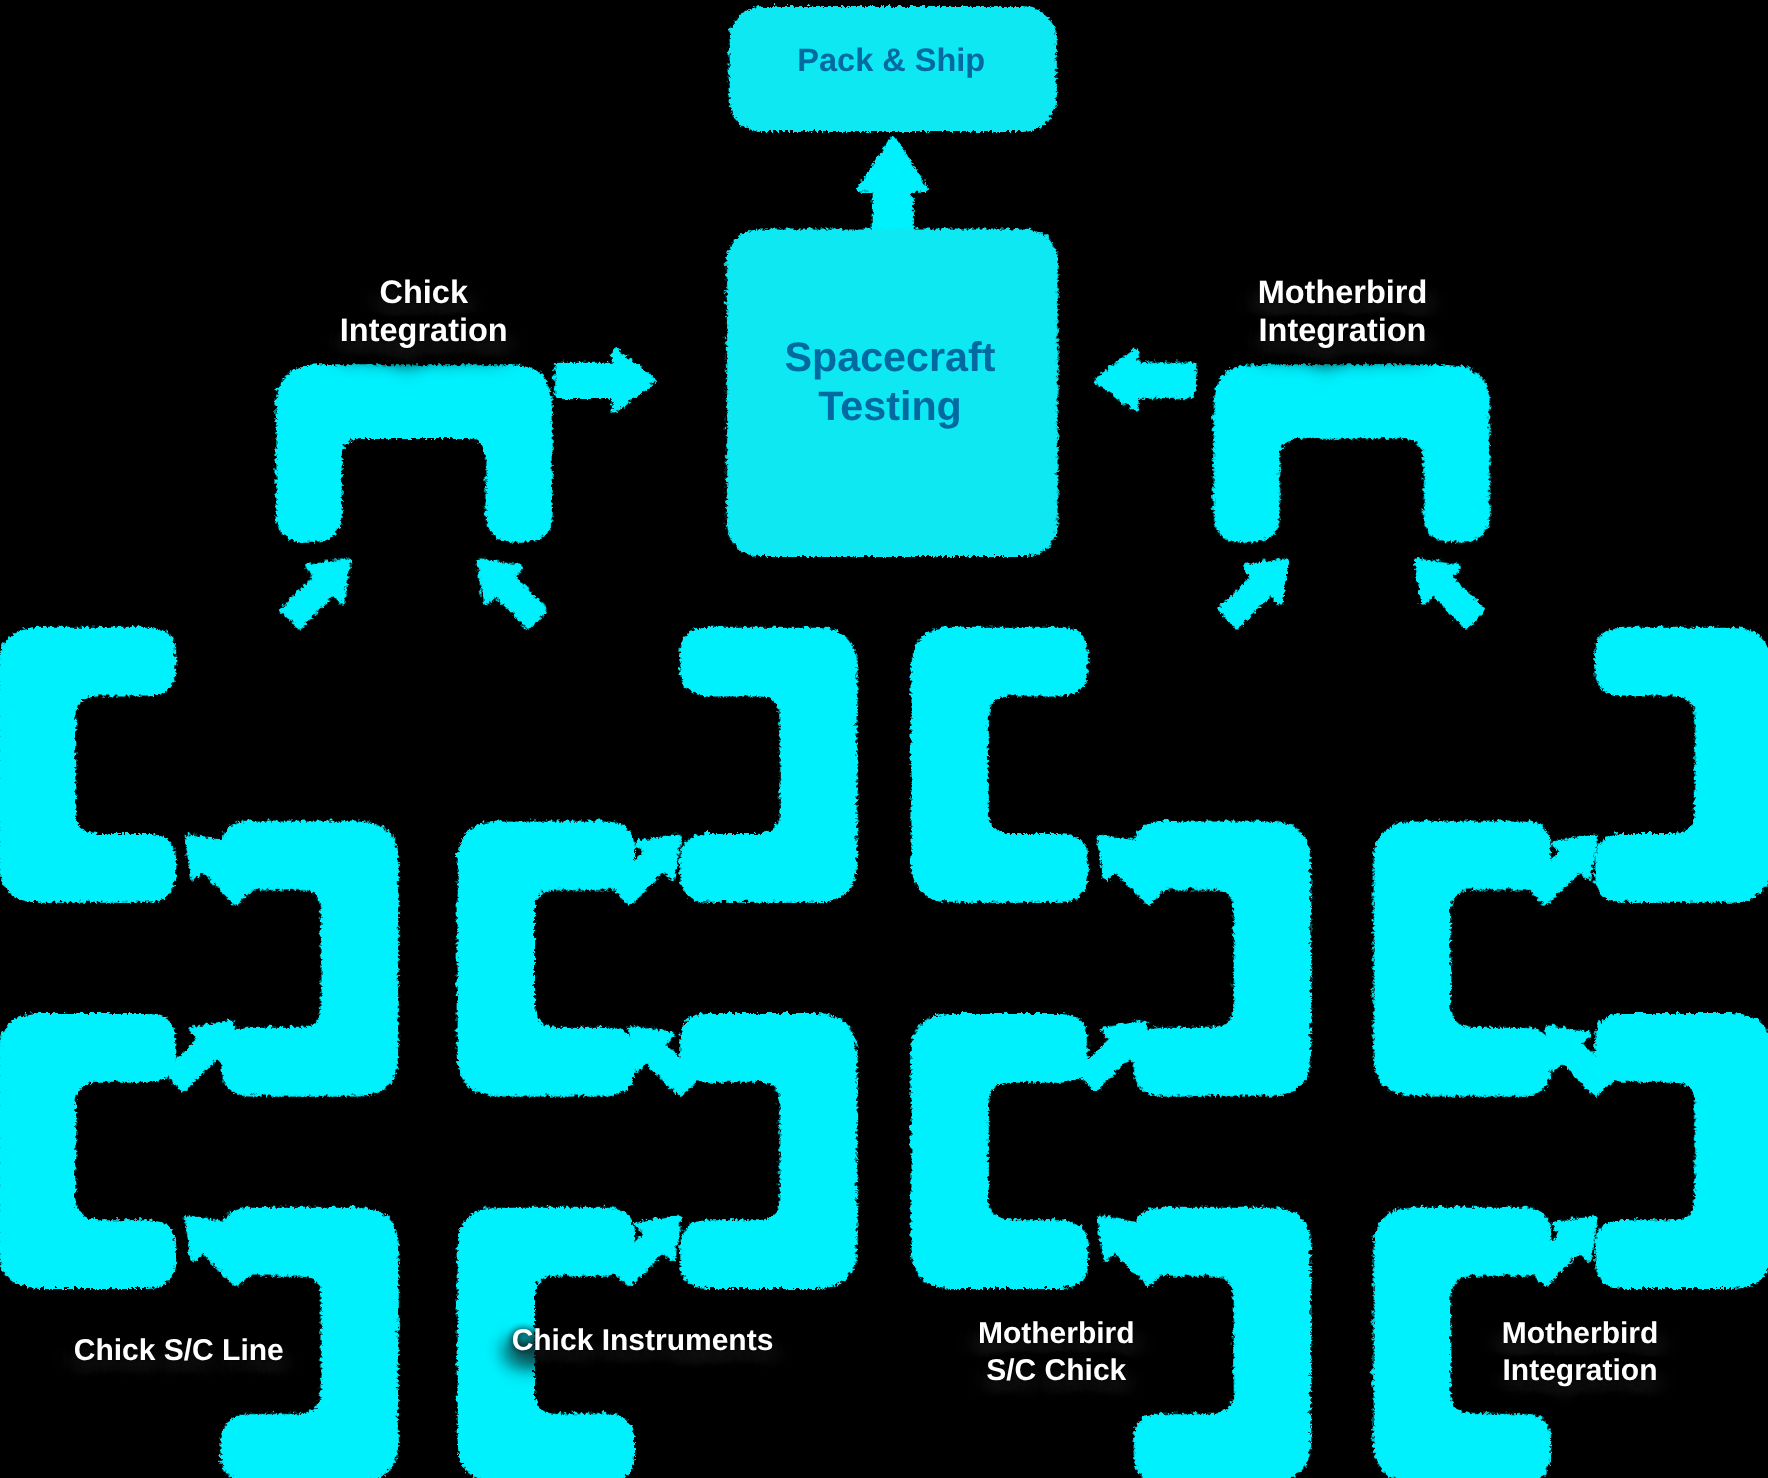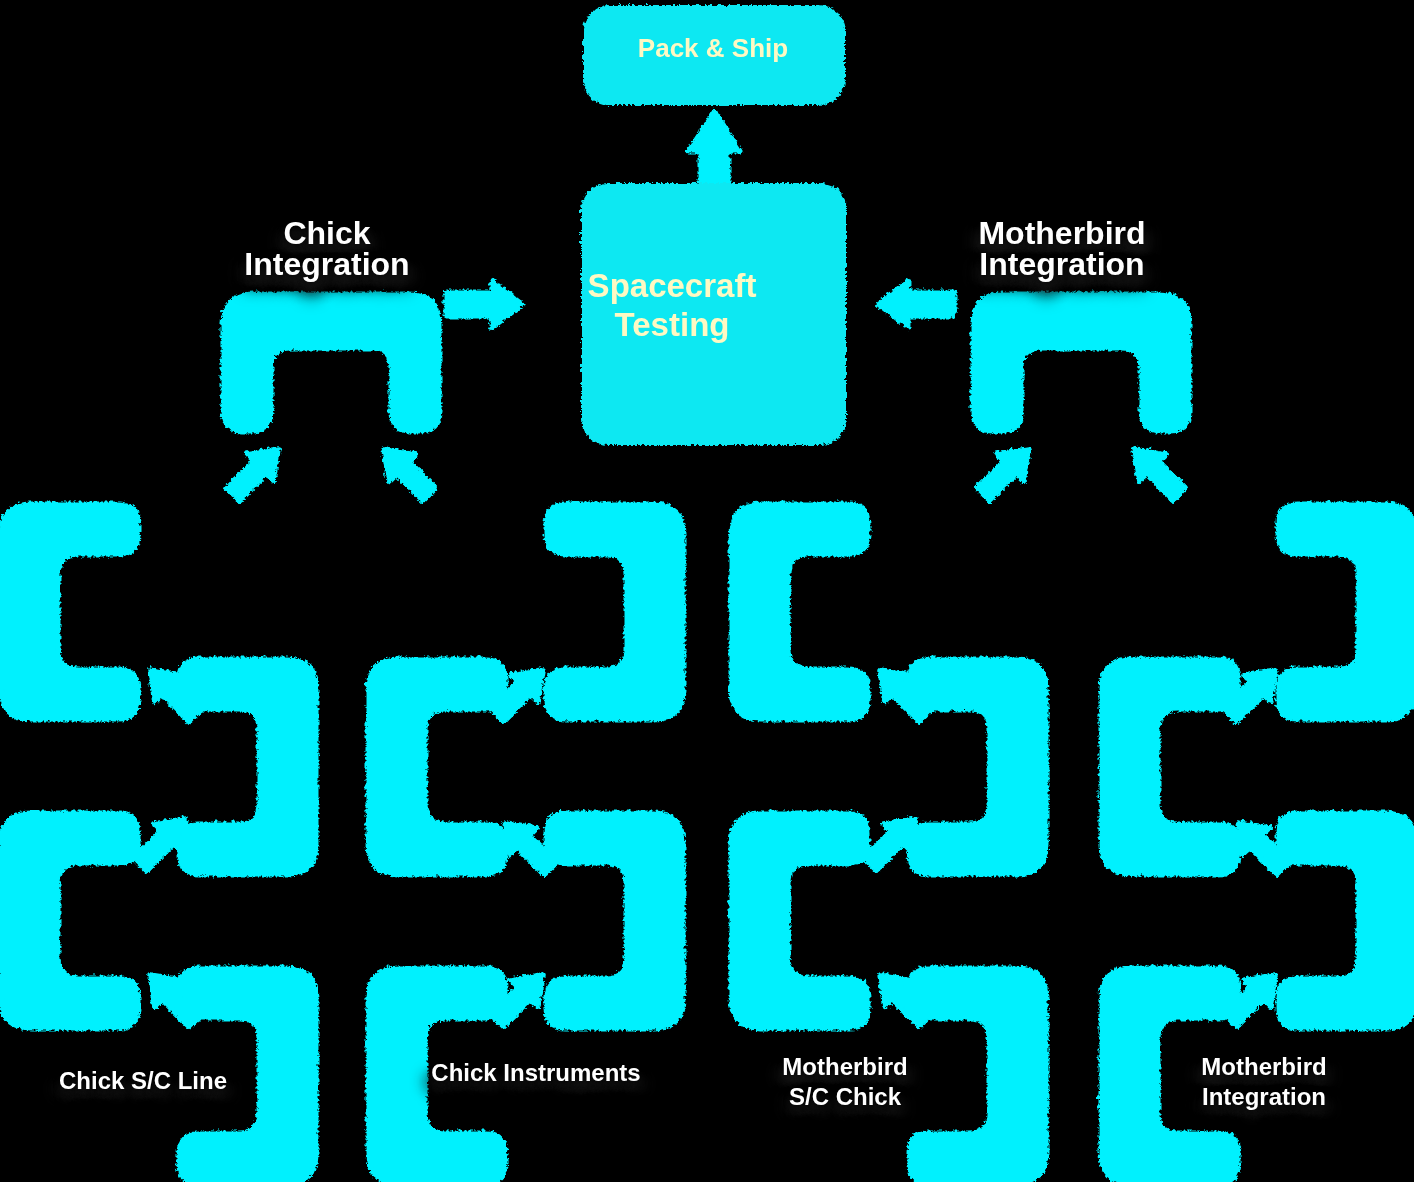--- a/index.html
+++ b/index.html
@@ -3,24 +3,24 @@
 <meta charset="utf-8">
 <style>
   html,body{margin:0;padding:0;background:#000;}
   .stage{position:relative;width:1414px;height:1182px;background:#000;overflow:hidden;
          font-family:"Liberation Sans","DejaVu Sans",sans-serif;}
   .stage svg{position:absolute;left:0;top:0;}
   .lbl{position:absolute;transform:translate(-50%,-50%);text-align:center;white-space:nowrap;
        color:#ffffff;font-weight:700;
        text-shadow:0 0 6px #000, 0 7px 12px #1d1d1d, 8px 9px 14px #181818,
                    -8px 9px 14px #181818, 0 15px 16px #131313;}
-  .lbl-integration{font-size:32px;line-height:31px;}
+  .lbl-integration{font-size:26px;line-height:31px;margin-left:12px;}
   .lbl-line{font-size:24px;line-height:30px;}
   .boxlbl{position:absolute;transform:translate(-50%,-50%);text-align:center;white-space:nowrap;
-          color:#fef9c3;font-weight:700;text-shadow:none;}
+          color:#0369a1;font-weight:700;text-shadow:none;}
   .boxlbl-pack{font-size:26px;}
   .boxlbl-test{font-size:33px;line-height:39px;}
   .l2{display:block;}
 </style>
 </head>
 <body>
 
 <div class="stage">
 
 <svg width="1414" height="1182" viewBox="0 0 1414 1182">
@@ -96,38 +96,38 @@
 
     <g fill="#0ae8f2">
       <rect x="582" y="4" width="262" height="100" rx="26"></rect>
       <rect x="580" y="182" width="265" height="262" rx="26"></rect>
     </g>
   </g>
 </svg>
 
 <div class="boxlbl boxlbl-pack" style="left:713px;top:48px">Pack &amp; Ship</div>
 
-<div class="boxlbl boxlbl-test" style="left:672px;top:305px">
+<div class="boxlbl boxlbl-test" style="left:712px;top:305px">
   <span class="l2">Spacecraft</span>
   <span class="l2">Testing</span>
 </div>
 
 <div class="lbl lbl-integration" style="left:327px;top:249px">
   <span class="l2">Chick</span>
   <span class="l2">Integration</span>
 </div>
 
 <div class="lbl lbl-integration" style="left:1062px;top:249px">
   <span class="l2">Motherbird</span>
   <span class="l2">Integration</span>
 </div>
 
 <div class="lbl lbl-line" style="left:143px;top:1081px">Chick S/C Line</div>
 
-<div class="lbl lbl-line" style="left:536px;top:1073px">Chick Instruments</div>
+<div class="lbl lbl-line" style="left:514px;top:1073px">Chick Instruments</div>
 
 <div class="lbl lbl-line" style="left:845px;top:1082px">
   <span class="l2">Motherbird</span>
   <span class="l2">S/C Chick</span>
 </div>
 
 <div class="lbl lbl-line" style="left:1264px;top:1082px">
   <span class="l2">Motherbird</span>
   <span class="l2">Integration</span>
 </div>

